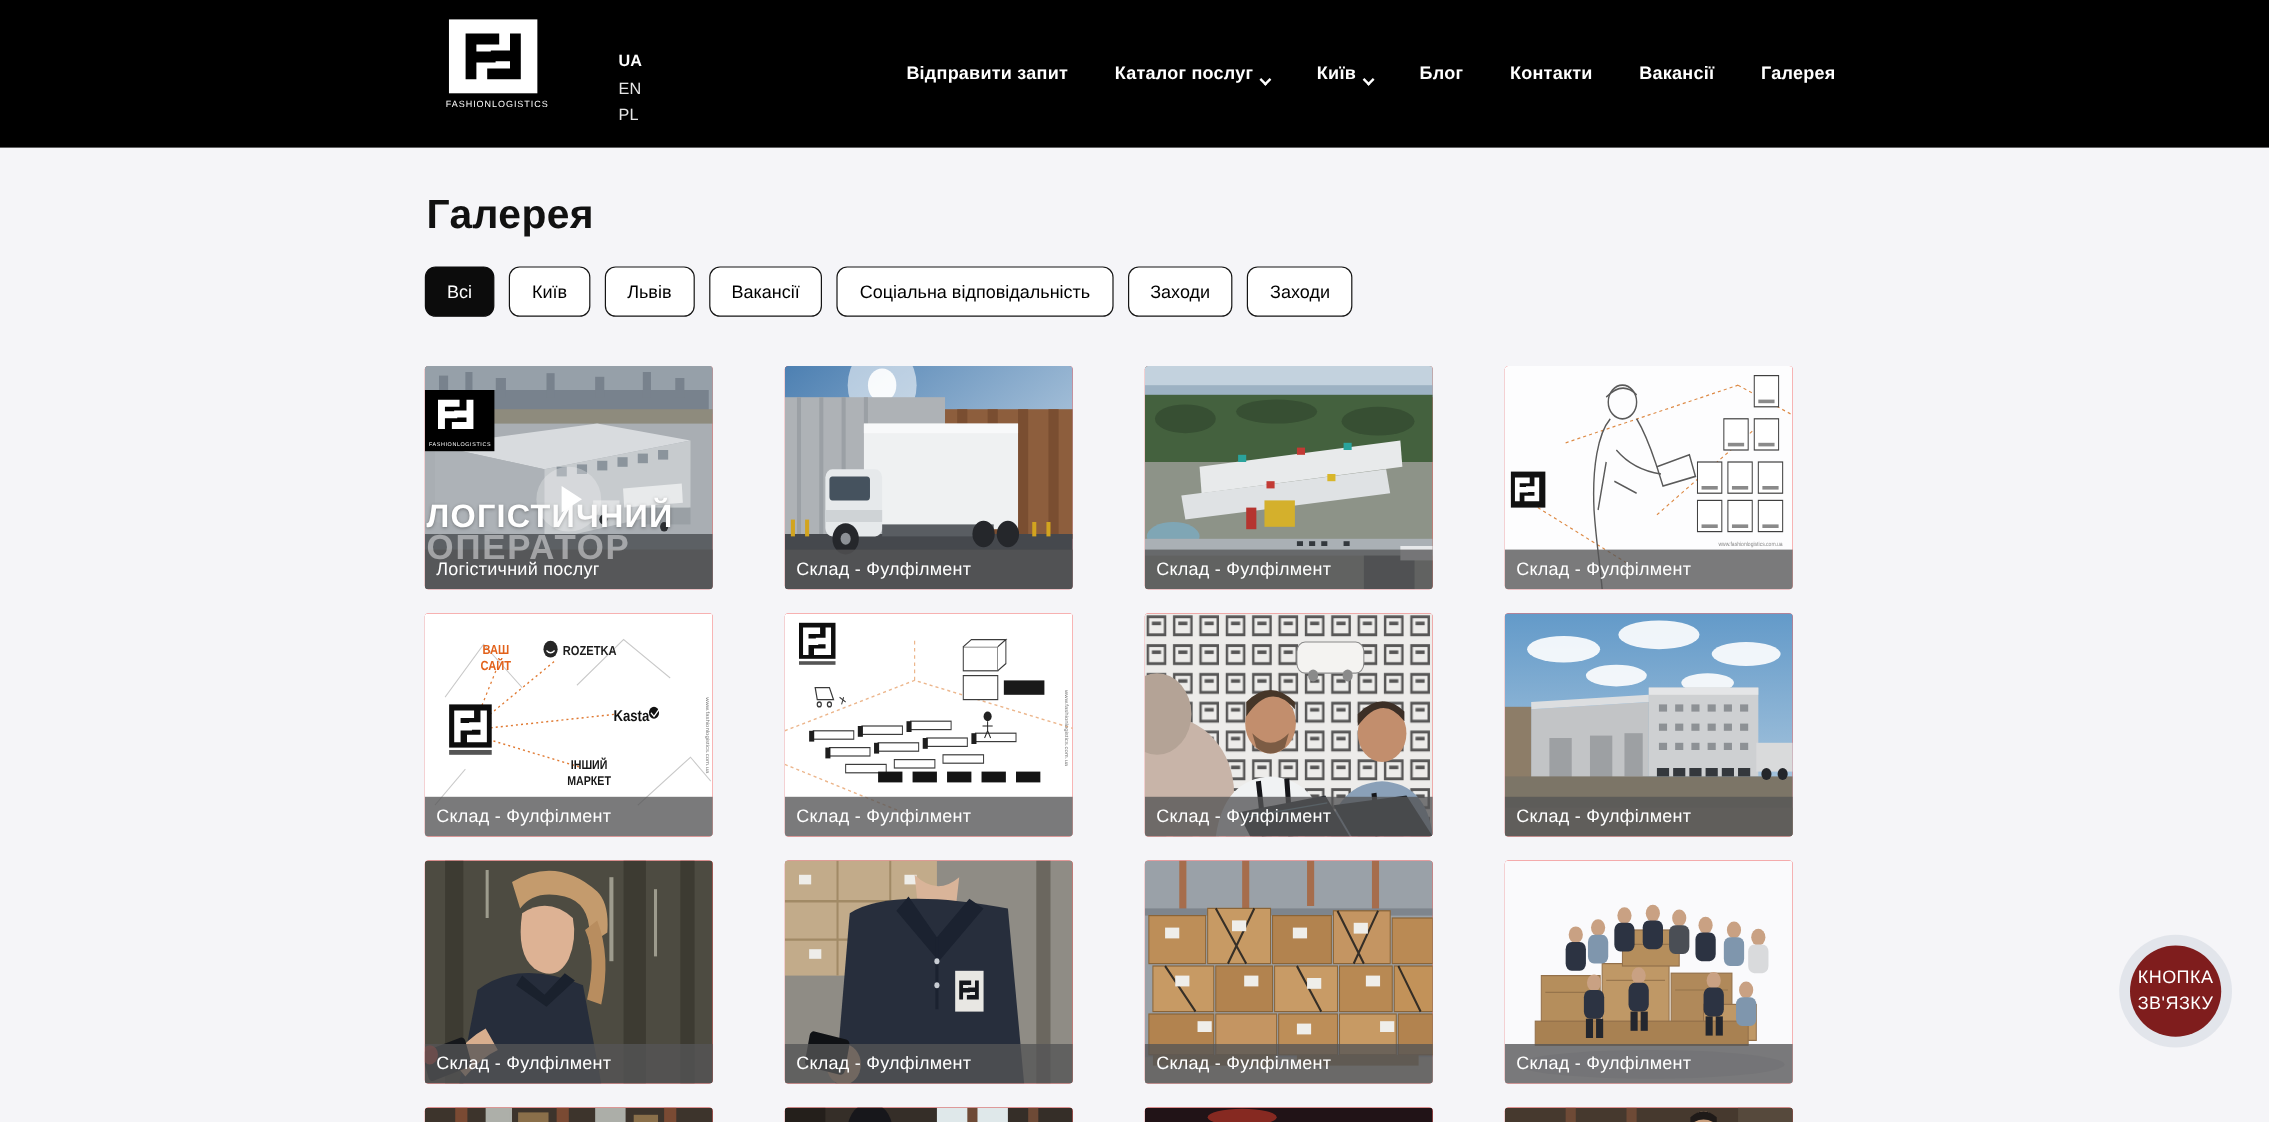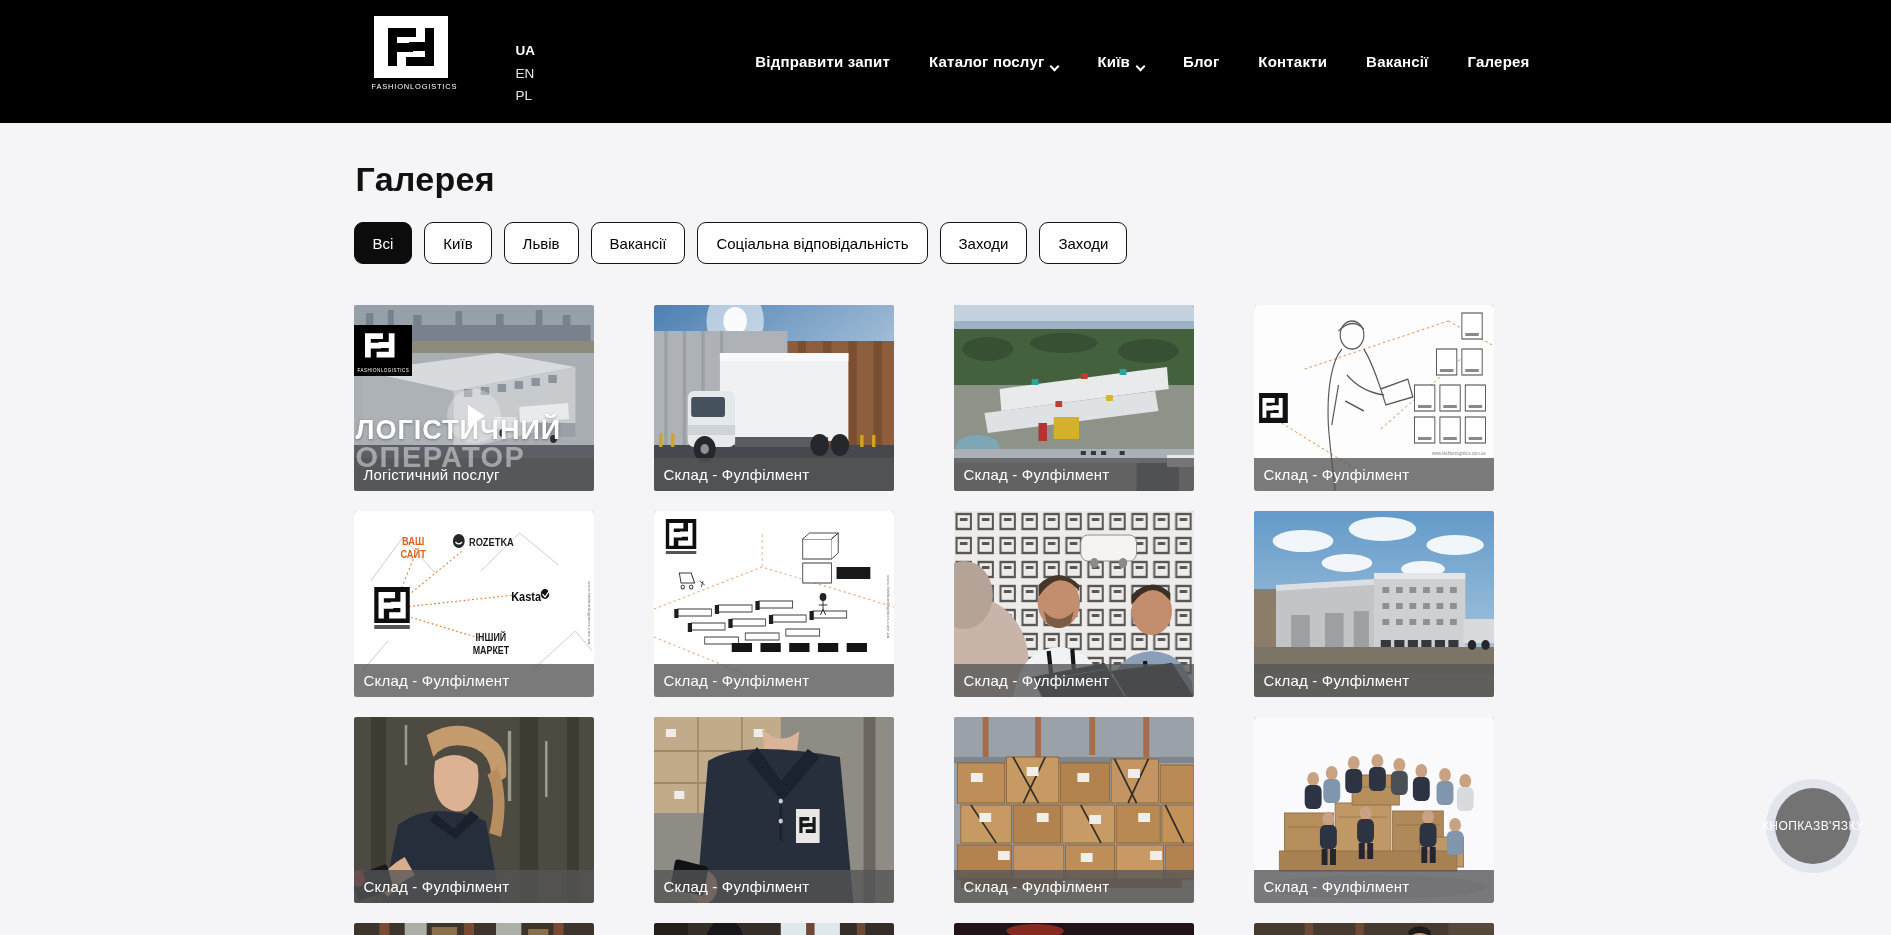--- a/index.html
+++ b/index.html
@@ -45,22 +45,22 @@
     letter-spacing:1px; z-index:4; text-shadow:0 1px 3px rgba(0,0,0,.35); white-space:nowrap; }
   .v-line2 { position:absolute; left:2px; top:136px; font-size:29px; font-weight:800; color:rgba(255,255,255,.45);
     letter-spacing:1.5px; z-index:7; white-space:nowrap; }
   .play-btn { position:absolute; left:50%; top:84px; transform:translateX(-50%); width:54px; height:54px;
     border-radius:50%; background:rgba(250,250,250,.3); z-index:5; display:flex; align-items:center; justify-content:center; cursor:pointer; }
   .play-tri { width:0; height:0; border-left:17px solid #fff; border-top:11px solid transparent; border-bottom:11px solid transparent; margin-left:6px; }
 
   
   .contact-fab { position:absolute; left:1766px; top:779px; width:94px; height:94px; border-radius:50%;
     background:rgba(214,218,227,0.6); display:flex; align-items:center; justify-content:center; z-index:20; cursor:pointer; }
-  .contact-fab-inner { width:76px; height:76px; border-radius:50%; background:#737373; color:#fff;
-    display:flex; flex-direction:row; align-items:center; justify-content:center; font-size:12px; letter-spacing:0.4px; line-height:1.5; }
+  .contact-fab-inner { width:76px; height:76px; border-radius:50%; background:#7f1d1d; color:#fff;
+    display:flex; flex-direction:column; align-items:center; justify-content:center; font-size:15px; letter-spacing:0.4px; line-height:1.5; }
 </style>
 </head>
 <body>
 
 <svg width="0" height="0" style="position:absolute" aria-hidden="true">
   <defs>
     <g id="flg">
       <path d="M0,0 h28 v9 h-19 v6 h16 v9 h-16 v14 h-9 z"></path>
       <path d="M46,38 h-28 v-9 h19 v-6 h-16 v-9 h16 v-14 h9 z"></path>
     </g>

